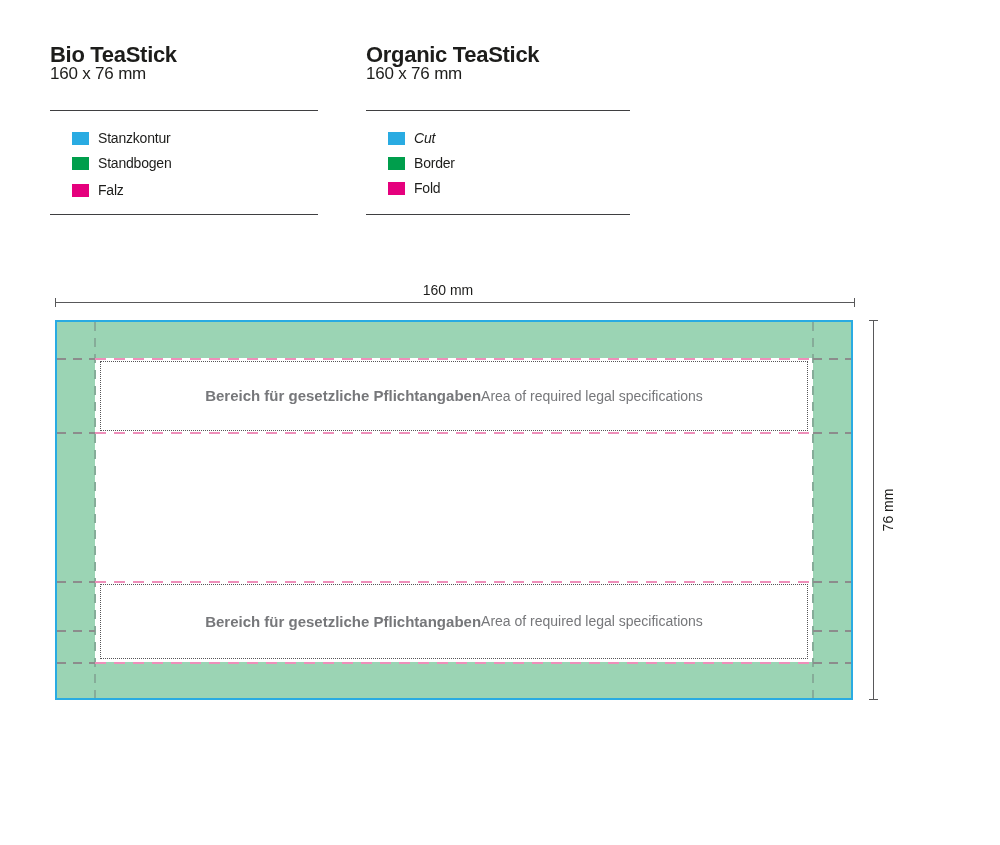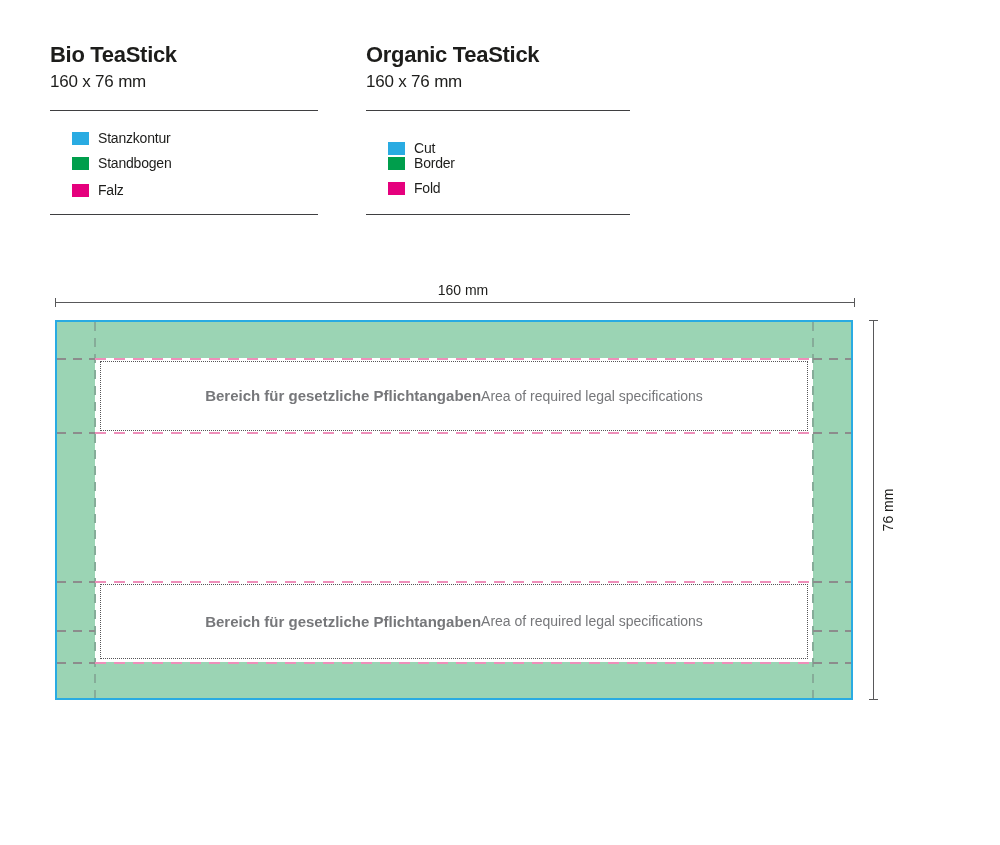--- a/index.html
+++ b/index.html
@@ -9,21 +9,21 @@
     width:1000px; height:845px;
     font-family:"Liberation Sans", sans-serif;
     color:#1d1d1b;
     overflow:hidden;
   }
   .abs { position:absolute; }
 
   
   .prod-col { position:absolute; top:40px; }
   .prod-title { position:absolute; left:0; top:2px; font-size:22px; font-weight:bold; letter-spacing:-0.3px; white-space:nowrap; }
-  .prod-size  { position:absolute; left:0; top:32px; font-size:17px; letter-spacing:-0.2px; white-space:nowrap; }
+  .prod-size  { position:absolute; left:0; top:24px; font-size:17px; letter-spacing:-0.2px; white-space:nowrap; }
   .rule { position:absolute; left:0; height:1px; background:#3f3f41; }
   .legend-row { position:absolute; left:0; display:flex; align-items:center; height:14px;padding-left:22px; }
   .swatch { width:17px; height:13px; margin-right:9px; flex:0 0 auto; }
   .legend-label { font-size:14px; letter-spacing:-0.2px; white-space:nowrap; }
 
   
   .dim { background:#58585a; }
   .dim-label { font-size:14px; color:#1d1d1b; }
 
   
@@ -78,36 +78,36 @@
     <span class="swatch" style="background-color: rgb(229, 0, 125);"></span>
     <span class="legend-label">Falz</span>
   </div>
   <div class="rule" style="top:174px; width:268px;"></div>
 </div>
 
 <div class="prod-col" style="left:366px; width:264px; height:180px;">
   <div class="prod-title">Organic TeaStick</div>
   <div class="prod-size">160 x 76 mm</div>
   <div class="rule" style="top:70px; width:264px;"></div>
-  <div class="legend-row" style="top:101px;">
+  <div class="legend-row" style="top:91px;font-style:italic;">
     <span class="swatch" style="background-color: rgb(41, 171, 226);"></span>
     <span class="legend-label">Cut</span>
   </div>
   <div class="legend-row" style="top:116px;">
     <span class="swatch" style="background-color: rgb(0, 158, 76);"></span>
     <span class="legend-label">Border</span>
   </div>
   <div class="legend-row" style="top:141px;">
     <span class="swatch" style="background-color: rgb(229, 0, 125);"></span>
     <span class="legend-label">Fold</span>
   </div>
   <div class="rule" style="top:174px; width:264px;"></div>
 </div>
 
-<div class="abs dim-label" style="left:63px; top:282px; width:800px; text-align:center;">160 mm</div>
+<div class="abs dim-label" style="left:48px; top:282px; width:800px; text-align:center;">160 mm</div>
 <div class="abs dim" style="left:55px; top:302px; width:800px; height:1px;"></div>
 <div class="abs dim" style="left:55px; top:298px; width:1px; height:9px;"></div>
 <div class="abs dim" style="left:854px; top:298px; width:1px; height:9px;"></div>
 
 <div class="abs dim" style="left:873px; top:320px; width:1px; height:380px;"></div>
 <div class="abs dim" style="left:869px; top:320px; width:9px; height:1px;"></div>
 <div class="abs dim" style="left:869px; top:699px; width:9px; height:1px;"></div>
 <div class="abs dim-label" style="left:858px; top:502px; width:60px; text-align:center; transform:rotate(-90deg);">76 mm</div>
 
 <div class="stick">

